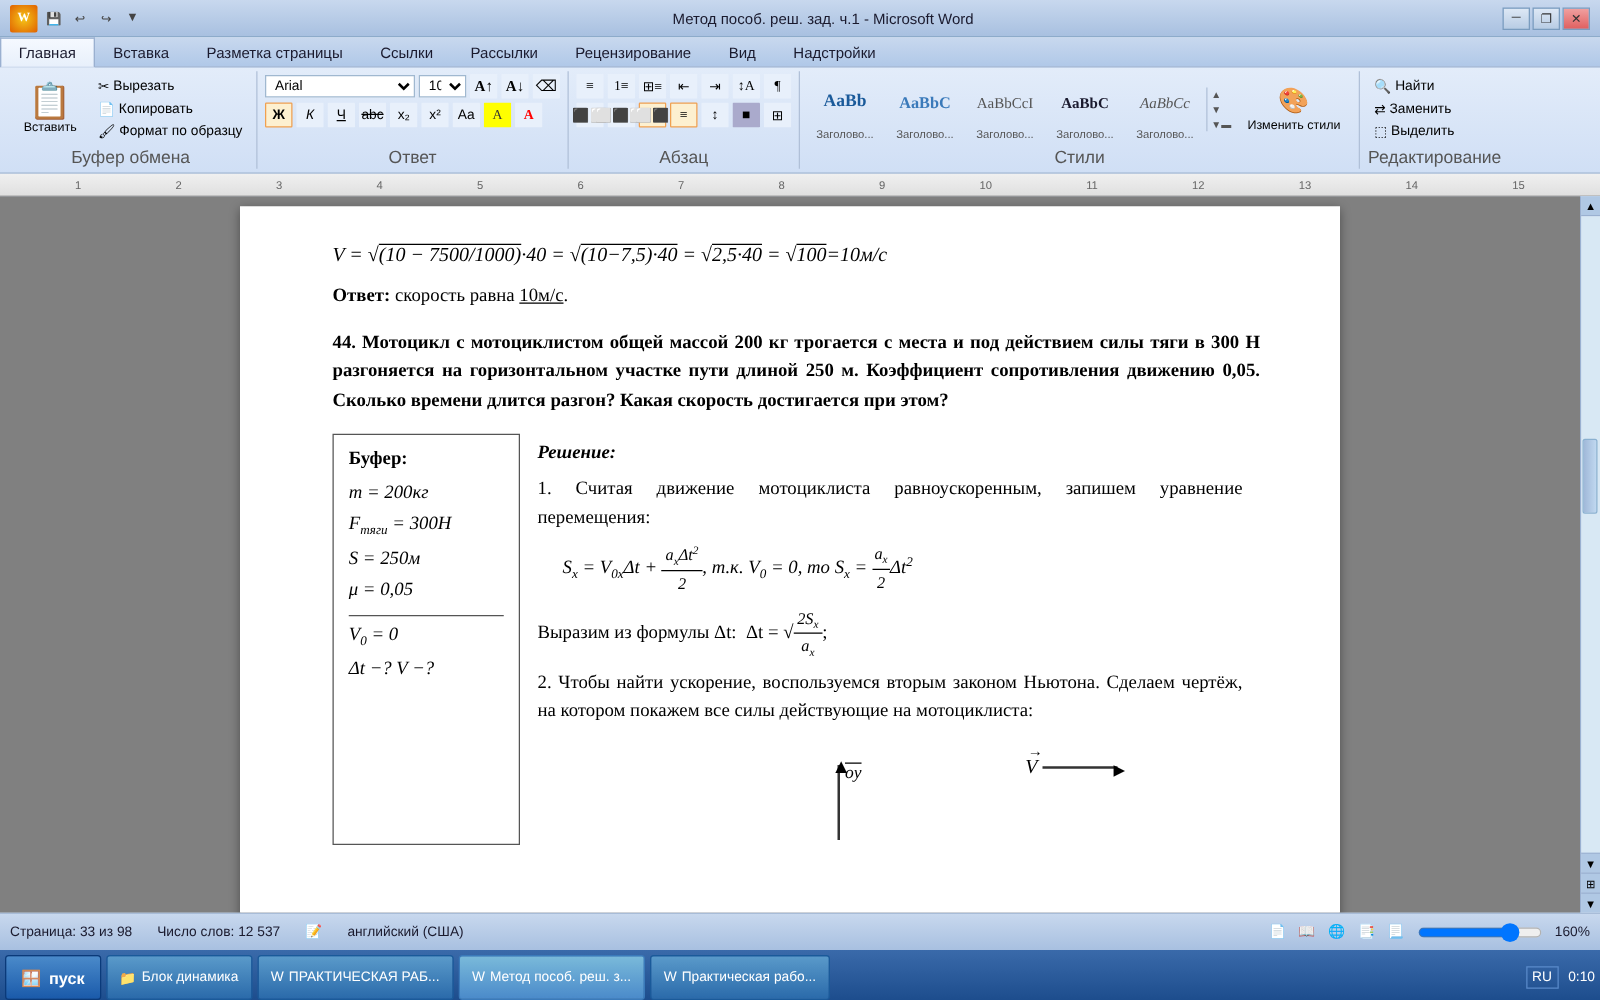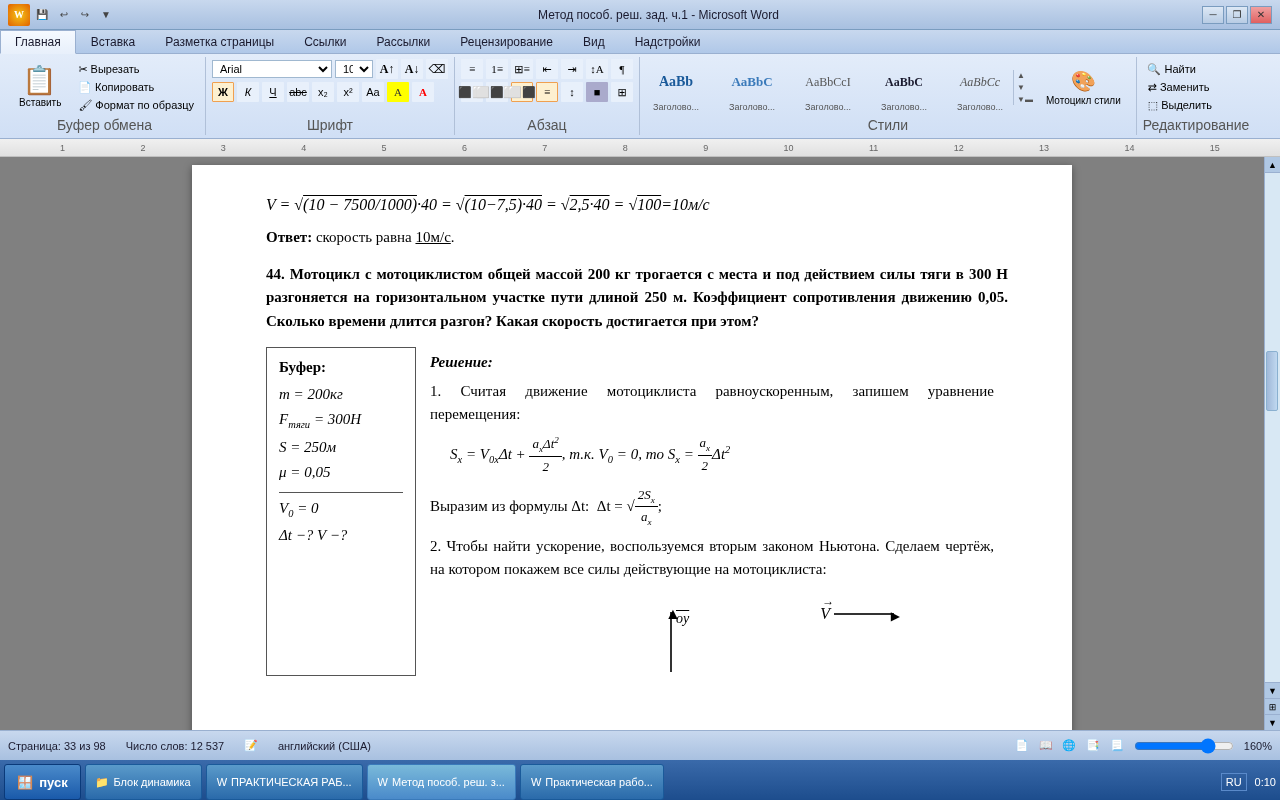--- a/index.html
+++ b/index.html
@@ -70,21 +70,21 @@
       border: 1px solid #a0b8d0; background: white; width: 38px; cursor: pointer;
     }
     .fmt-btn {
       width: 22px; height: 20px; border: 1px solid transparent; background: #e8f0fb;
       cursor: pointer; font-size: 11px; display: flex; align-items: center; justify-content: center;
       border-radius: 1px;
     }
     .fmt-btn.active { border-color: #f0a050; background: #fdf0d0; }
 
     
-    .style-gallery { display: flex; gap: 16px; align-items: flex-start; }
+    .style-gallery { display: flex; gap: 4px; align-items: flex-start; }
     .style-item {
       display: flex; flex-direction: column; align-items: center; padding: 2px 6px;
       border: 1px solid transparent; cursor: pointer; min-width: 60px;
     }
     .style-preview { height: 40px; display: flex; align-items: center; justify-content: center; font-size: 16px; }
     .style-label { font-size: 9px; font-family: Arial, sans-serif; color: #555; text-align: center; }
     .gallery-scroll { display: flex; flex-direction: column; gap: 1px; border-left: 1px solid #b0c0d8; padding-left: 2px; }
     .gallery-arrow { font-size: 8px; cursor: pointer; color: #555; padding: 1px; }
 
     
@@ -205,21 +205,21 @@
           <div class="fmt-btn" style="font-style:italic; font-family:Arial;">К</div>
           <div class="fmt-btn" style="text-decoration:underline; font-family:Arial;">Ч</div>
           <div class="fmt-btn" style="text-decoration:line-through; font-family:Arial;">abc</div>
           <div class="fmt-btn" style="font-family:Arial;">x₂</div>
           <div class="fmt-btn" style="font-family:Arial;">x²</div>
           <div class="fmt-btn" style="font-family:Arial;">Aa</div>
           <div class="fmt-btn" style="background:yellow; color:#333;">A</div>
           <div class="fmt-btn" style="color:red; font-weight:bold;">A</div>
         </div>
       </div>
-      <div class="ribbon-group-label">Шрифт</div>
+      <div class="ribbon-group-label">Ответ</div>
     </div>
 
     <div class="ribbon-group">
       <div class="ribbon-group-content" style="flex-direction:column; gap:3px; align-items:flex-start;">
         <div class="font-row">
           <div class="fmt-btn">≡</div>
           <div class="fmt-btn">1≡</div>
           <div class="fmt-btn">⊞≡</div>
           <div class="fmt-btn">⇤</div>
           <div class="fmt-btn">⇥</div>
@@ -263,21 +263,21 @@
             <div class="style-label">Заголово...</div>
           </div>
         </div>
         <div class="gallery-scroll">
           <div class="gallery-arrow">▲</div>
           <div class="gallery-arrow">▼</div>
           <div class="gallery-arrow">▼▬</div>
         </div>
         <div class="big-btn" style="min-width:70px;">
           <div style="font-size:20px;">🎨</div>
-          <div style="font-size:10px; font-family:Arial; text-align:center;">Мотоцикл стили</div>
+          <div style="font-size:10px; font-family:Arial; text-align:center;">Изменить стили</div>
         </div>
       </div>
       <div class="ribbon-group-label">Стили</div>
     </div>
 
     <div class="ribbon-group" style="border-right:none;">
       <div class="ribbon-group-content">
         <div class="small-btns">
           <div class="small-btn">
             <span>🔍</span>

